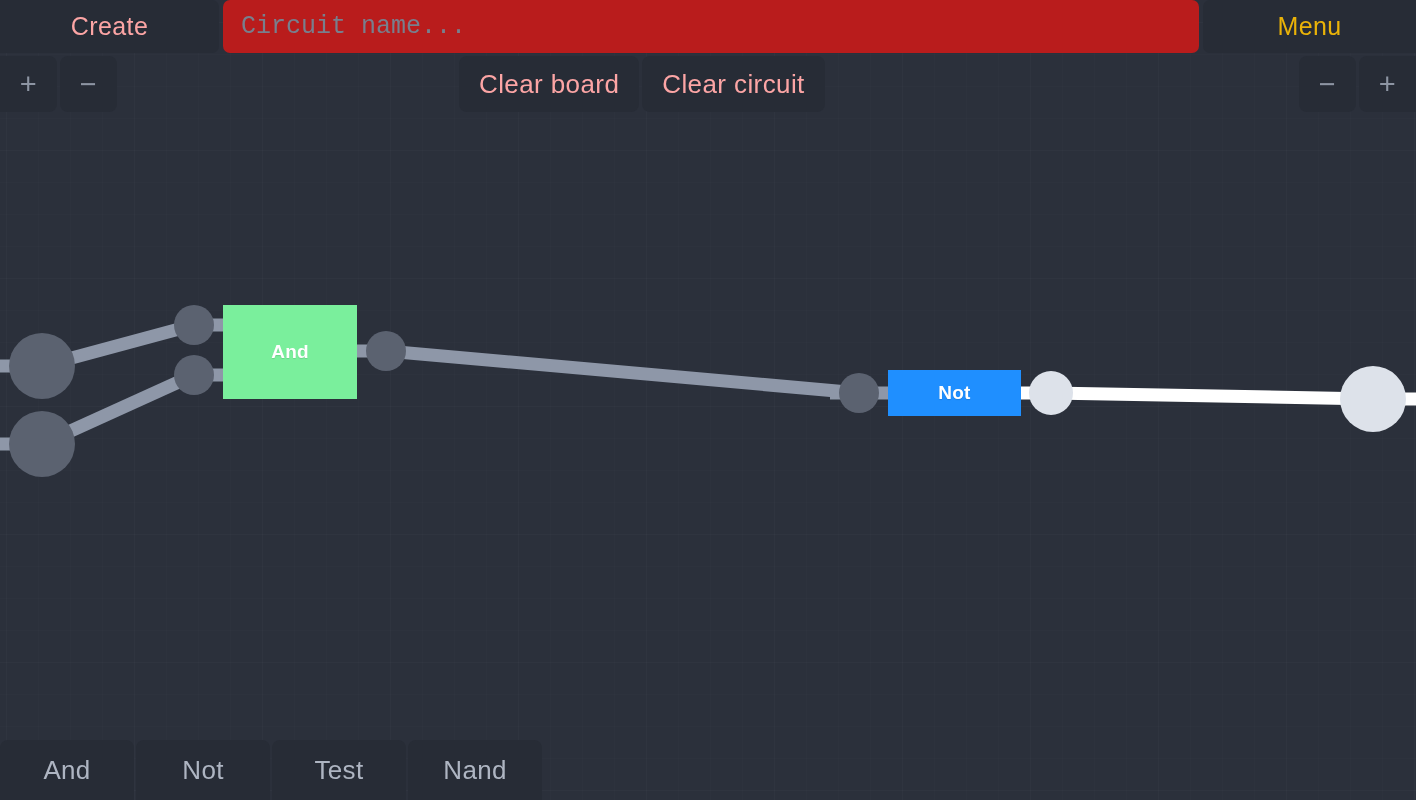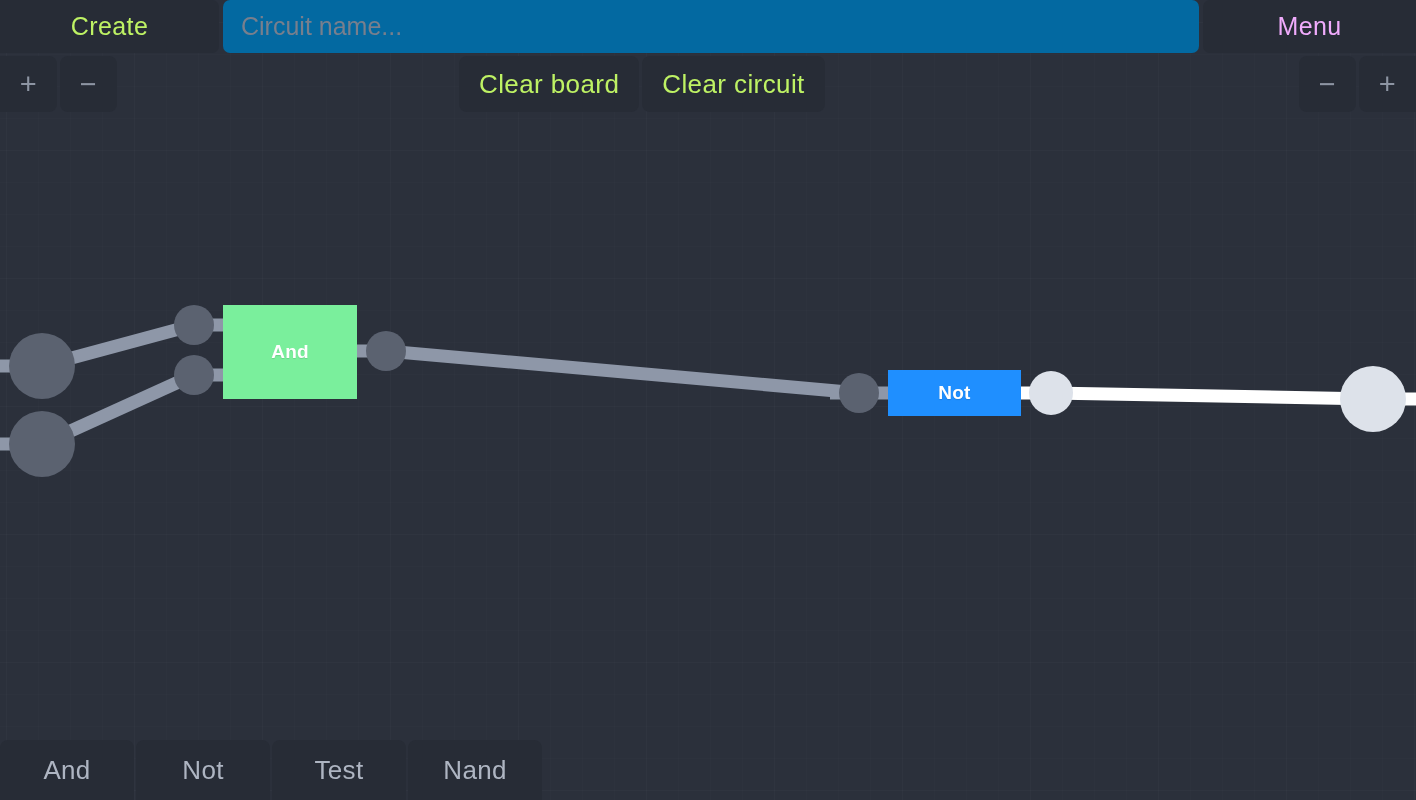--- a/index.html
+++ b/index.html
@@ -67,56 +67,56 @@
   }
 
   .row { position: absolute; left: 0; width: 1416px; display: flex; }
   .row1 { top: 0; height: 53px; }
   .row2 { top: 56px; height: 56px; }
 
   .tbtn {
     background: #272c36;
     border: none;
     border-radius: 7px;
-    color: #bef264;
+    color: #fca5a5;
     font-family: "Liberation Sans", sans-serif;
     font-size: 25px;
     font-weight: 300;
     letter-spacing: .4px;
     display: flex;
     align-items: center;
     justify-content: center;
     cursor: pointer;
     height: 100%;
   }
 
   #create-btn { width: 219px; height: 53px; border-radius: 0 7px 7px 0; }
 
   #name-input {
     width: 976px;
     height: 53px;
-    background: #0369a1;
+    background: #b91c1c;
     border: none;
     border-radius: 7px;
     margin-left: 4px;
     color: #cfd4de;
-    font-family: Liberation Sans, sans-serif;
+    font-family: Liberation Mono, monospace;
     font-size: 25px;
     font-weight: 300;
     padding: 0 18px;
     outline: none;
   }
   #name-input::placeholder { color: #787f8d; font-weight: 300; }
 
   #menu-btn {
     width: 213px;
     height: 53px;
     margin-left: 4px;
     border-radius: 7px 0 0 7px;
-    color: #f0abfc;
+    color: #eab308;
   }
 
   .sq {
     width: 57px; height: 56px;
     font-size: 29px; font-weight: 300;
     color: #8d95a3;
     border-radius: 8px;
   }
   #zoom-in-left  { border-radius: 0 8px 8px 0; }
   #zoom-in-left  { margin-left: 0; }

